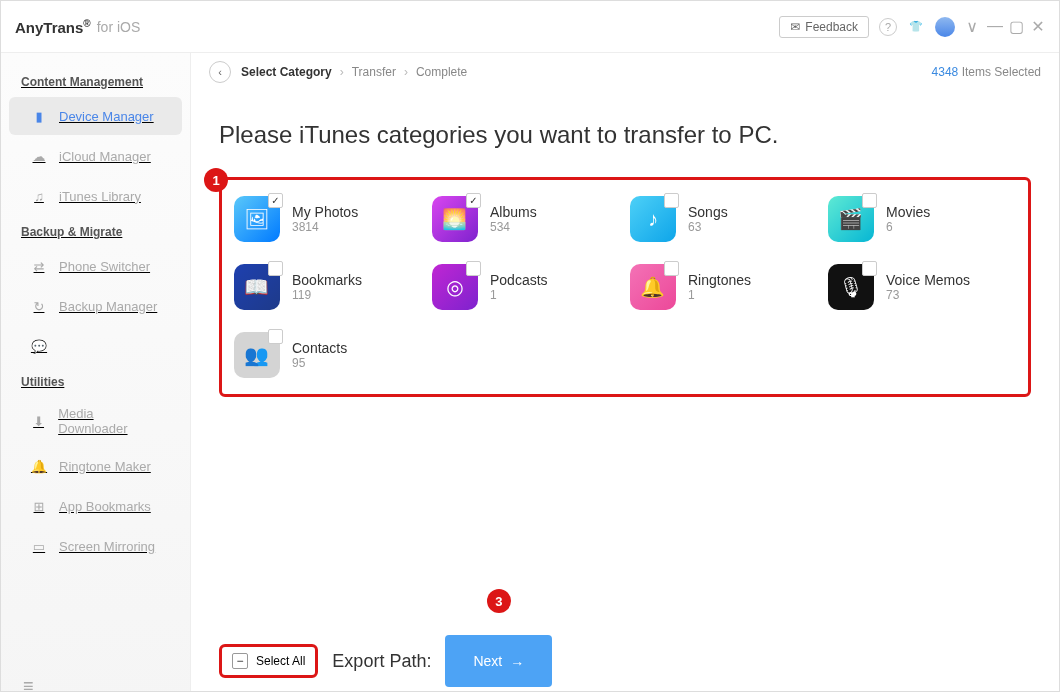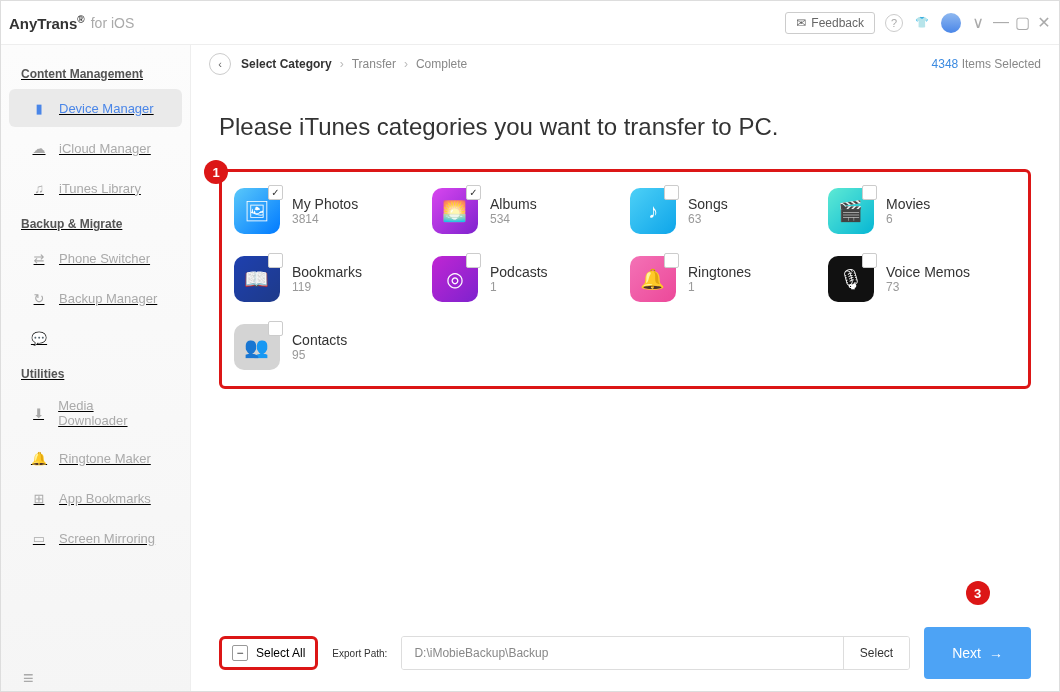--- a/index.html
+++ b/index.html
@@ -1,19 +1,19 @@
 <!DOCTYPE html>
 <html><head>
 <meta charset="utf-8">
 <style>
 * { box-sizing: border-box; margin: 0; padding: 0; }
 body { font-family: "Segoe UI", Arial, sans-serif; background: #fff; width: 1060px; height: 692px; overflow: hidden; border: 1px solid #ddd; position: relative; }
 
 
-.header { height: 44px; display: flex; align-items: center; padding: 0 8px; border-bottom: 1px solid #eee; }
+.header { height: 52px; display: flex; align-items: center; padding: 0 14px; border-bottom: 1px solid #eee; }
 .app-title { font-size: 15px; font-weight: 600; color: #333; }
 .app-title .reg { font-size: 10px; vertical-align: super; }
 .app-subtitle { font-size: 14px; color: #aaa; margin-left: 6px; }
 .header-right { margin-left: auto; display: flex; align-items: center; gap: 10px; }
 .feedback-btn { border: 1px solid #ccc; border-radius: 3px; padding: 3px 10px; font-size: 12px; color: #666; background: #fff; display: flex; align-items: center; gap: 5px; cursor: pointer; }
 .help-icon, .tshirt-icon { width: 18px; height: 18px; border: 1px solid #ccc; border-radius: 50%; display: flex; align-items: center; justify-content: center; font-size: 11px; color: #aaa; cursor: pointer; }
 .avatar { width: 20px; height: 20px; border-radius: 50%; background: linear-gradient(#8fb8f0,#4a86e8); cursor: pointer; }
 .win-controls { display: flex; gap: 8px; color: #aaa; }
 .win-btn { cursor: pointer; width: 14px; text-align: center; }
 
@@ -57,21 +57,21 @@
 .ic-bookmarks { background: linear-gradient(135deg,#1e40af,#1e3a8a); }
 .ic-podcasts { background: linear-gradient(135deg,#c026d3,#7e22ce); }
 .ic-ringtones { background: linear-gradient(135deg,#f472b6,#ec4899); }
 .ic-voice { background: #111; }
 .ic-contacts { background: #d4d4d4; }
 
 
 .footer { position: absolute; bottom: 22px; left: 28px; right: 28px; display: flex; align-items: center; gap: 14px; }
 .select-all-box { border: 3px solid #dc1616; border-radius: 6px; padding: 6px 10px; display: flex; align-items: center; gap: 8px; position: relative; cursor: pointer; }
 .partial-check { width: 16px; height: 16px; border: 1px solid #999; border-radius: 2px; display: flex; align-items: center; justify-content: center; font-size: 12px; color: #333; }
-.export-label { font-size: 10px; color: #333; }
+.export-label { font-size: 18px; color: #333; }
 .path-input { flex: 1; border: 1px solid #ddd; border-radius: 3px; height: 34px; display: flex; align-items: center; overflow: hidden; }
 .path-input input { flex: 1; border: none; padding: 0 12px; font-size: 12px; color: #888; outline: none; height: 100%; }
 .select-path-btn { border-left: 1px solid #ddd; padding: 0 16px; font-size: 12px; color: #333; background:#fff; height:100%; cursor:pointer; border-top:none;border-right:none;border-bottom:none; }
 .next-btn { background: #4da3f5; color: #fff; border: none; border-radius: 4px; height: 52px; padding: 0 28px; font-size: 14px; cursor: pointer; display:flex; align-items:center; gap:8px; }
 </style>
 </head>
 <body>
 
 <div class="header">
   <span class="app-title"><span>AnyTrans</span><span class="reg">®</span></span>
@@ -255,25 +255,20 @@
             </div>
           </div>
       </div>
 
       <div class="footer">
         <div class="select-all-box">
           <span class="partial-check">−</span>
           <span style="font-size:12px;">Select All</span>
         </div>
         <span class="export-label">Export Path:</span>
-        <div class="path-input" style="position:relative;">
-
-          <input type="text" value="D:\iMobieBackup\Backup" style="">
-          <button class="select-path-btn">Select</button>
-        </div>
         <div style="position:relative;">
           <div class="marker" style="top:-46px; left:50%; transform:translateX(-50%);">3</div>
           <button class="next-btn">
             <span>Next</span>
               <span>→</span>
           </button>
         </div>
       </div>
     </div>
   </div>

